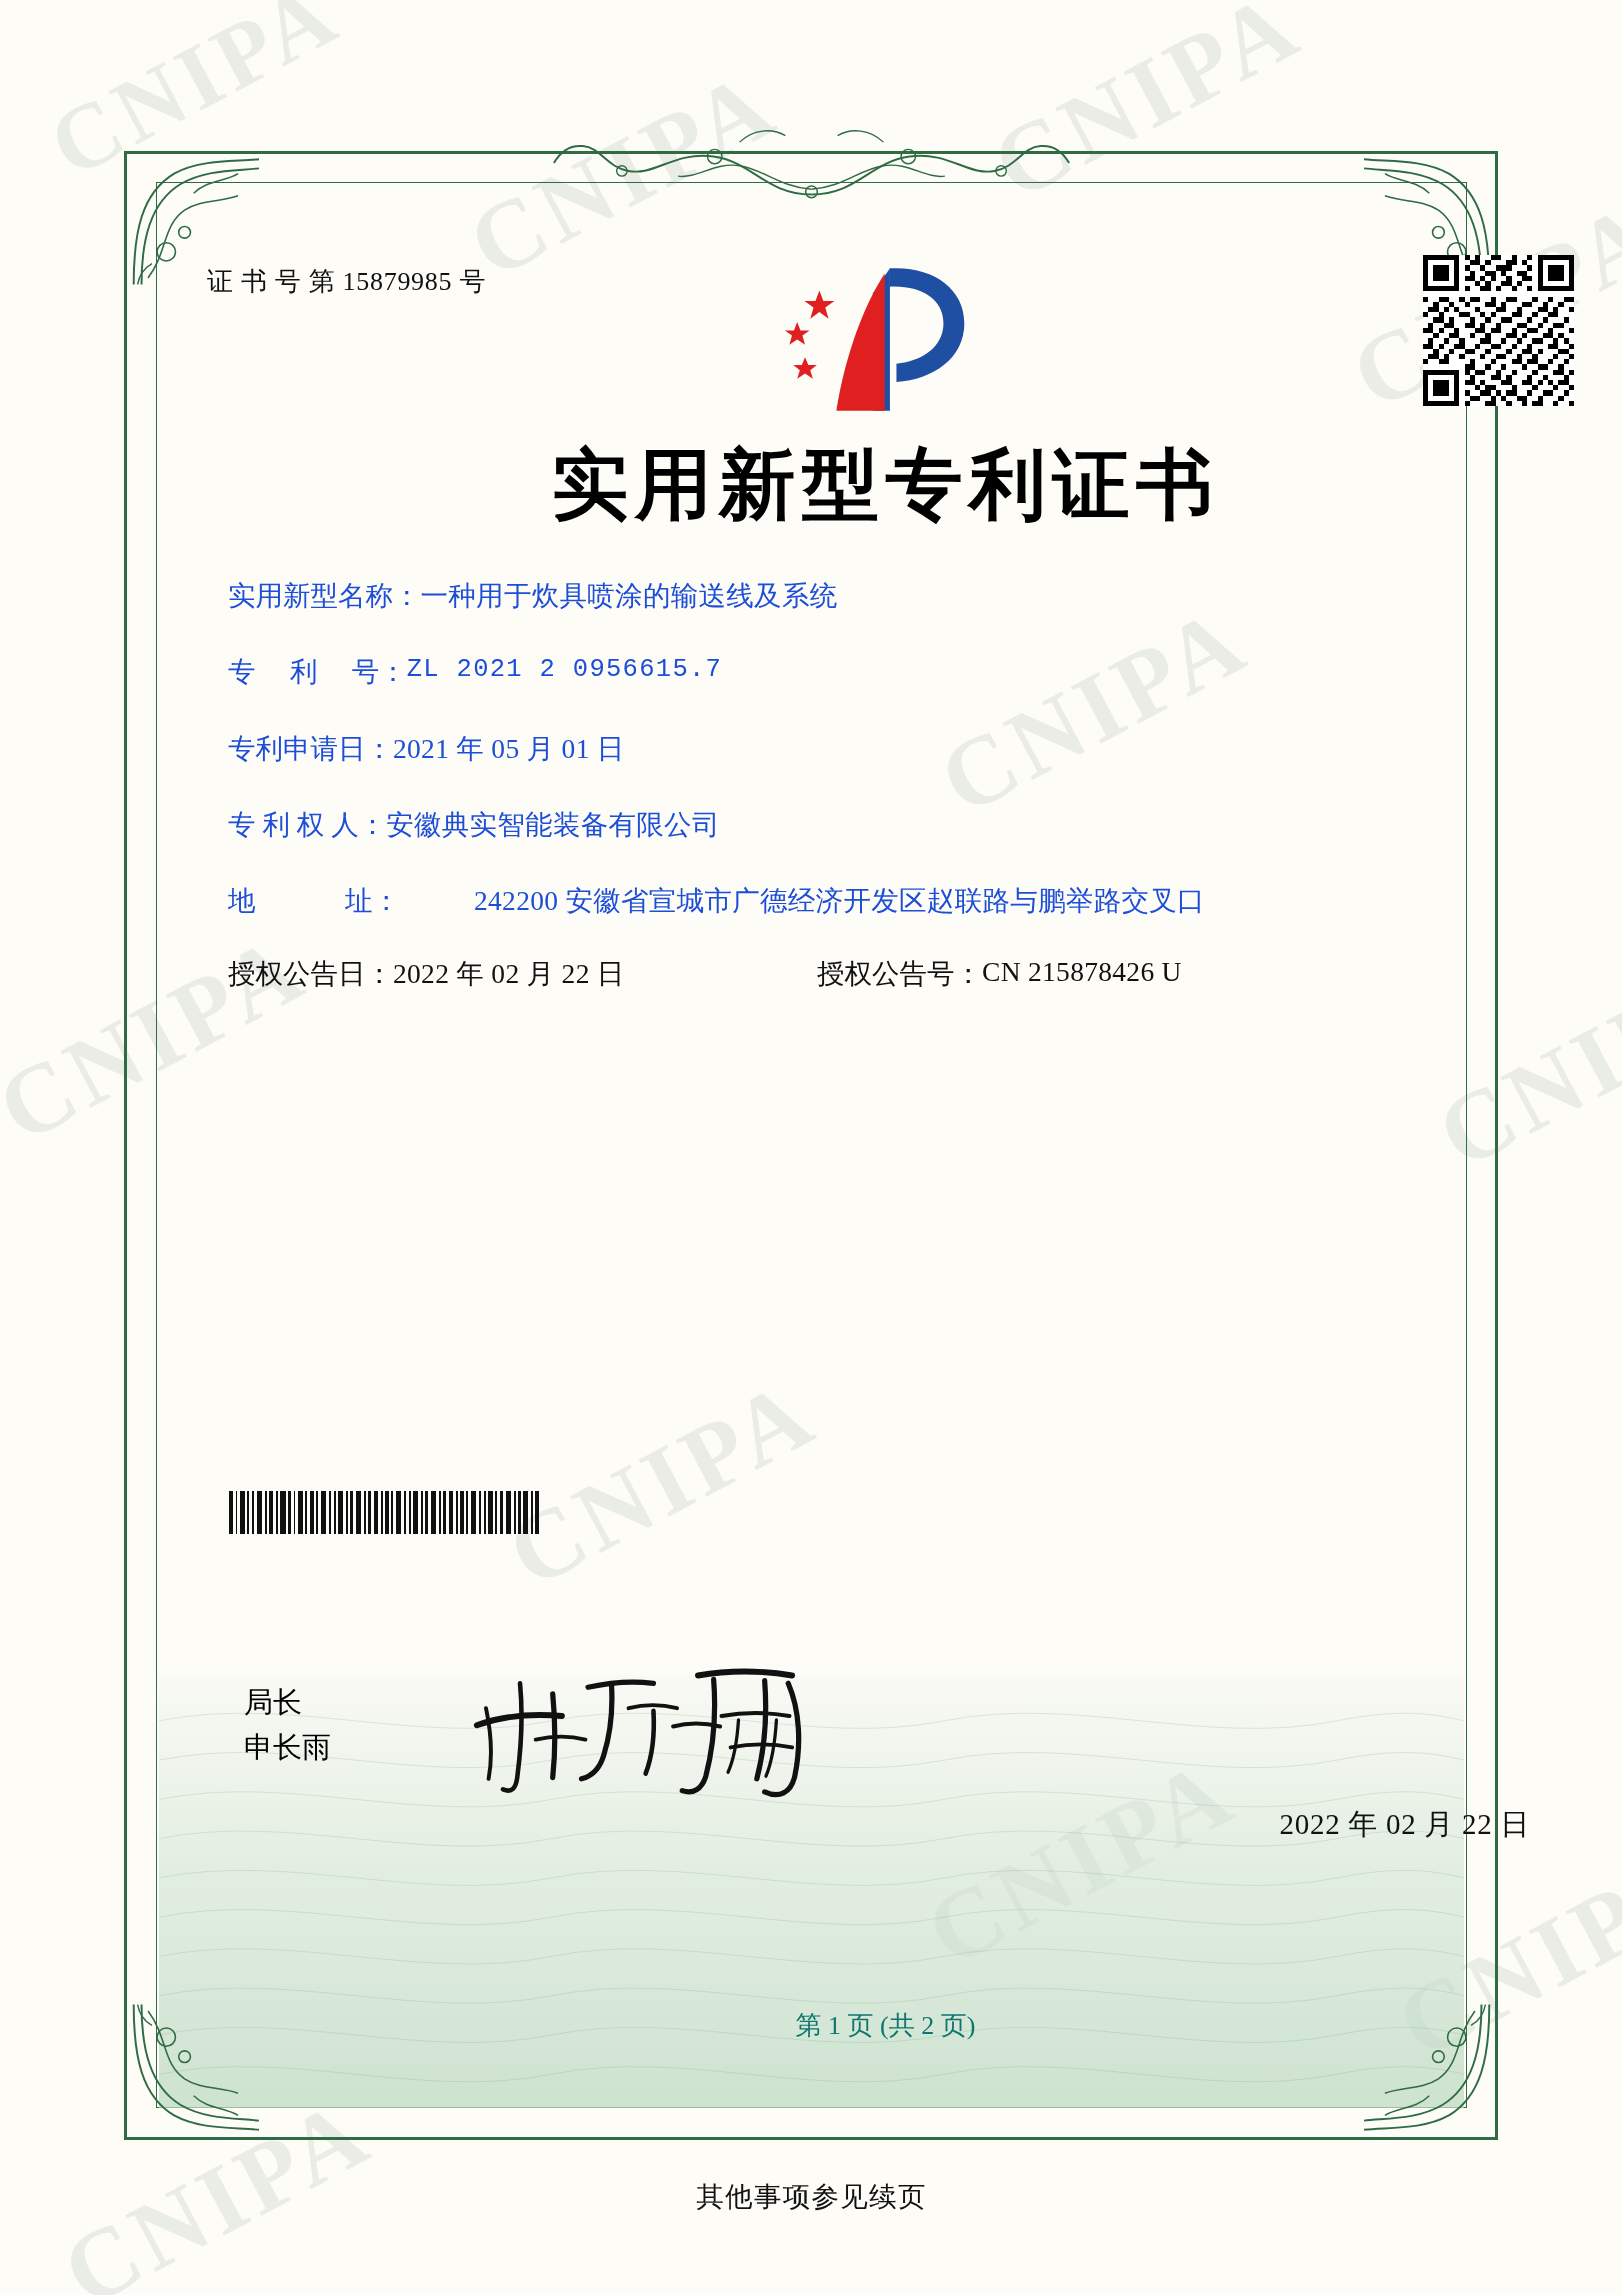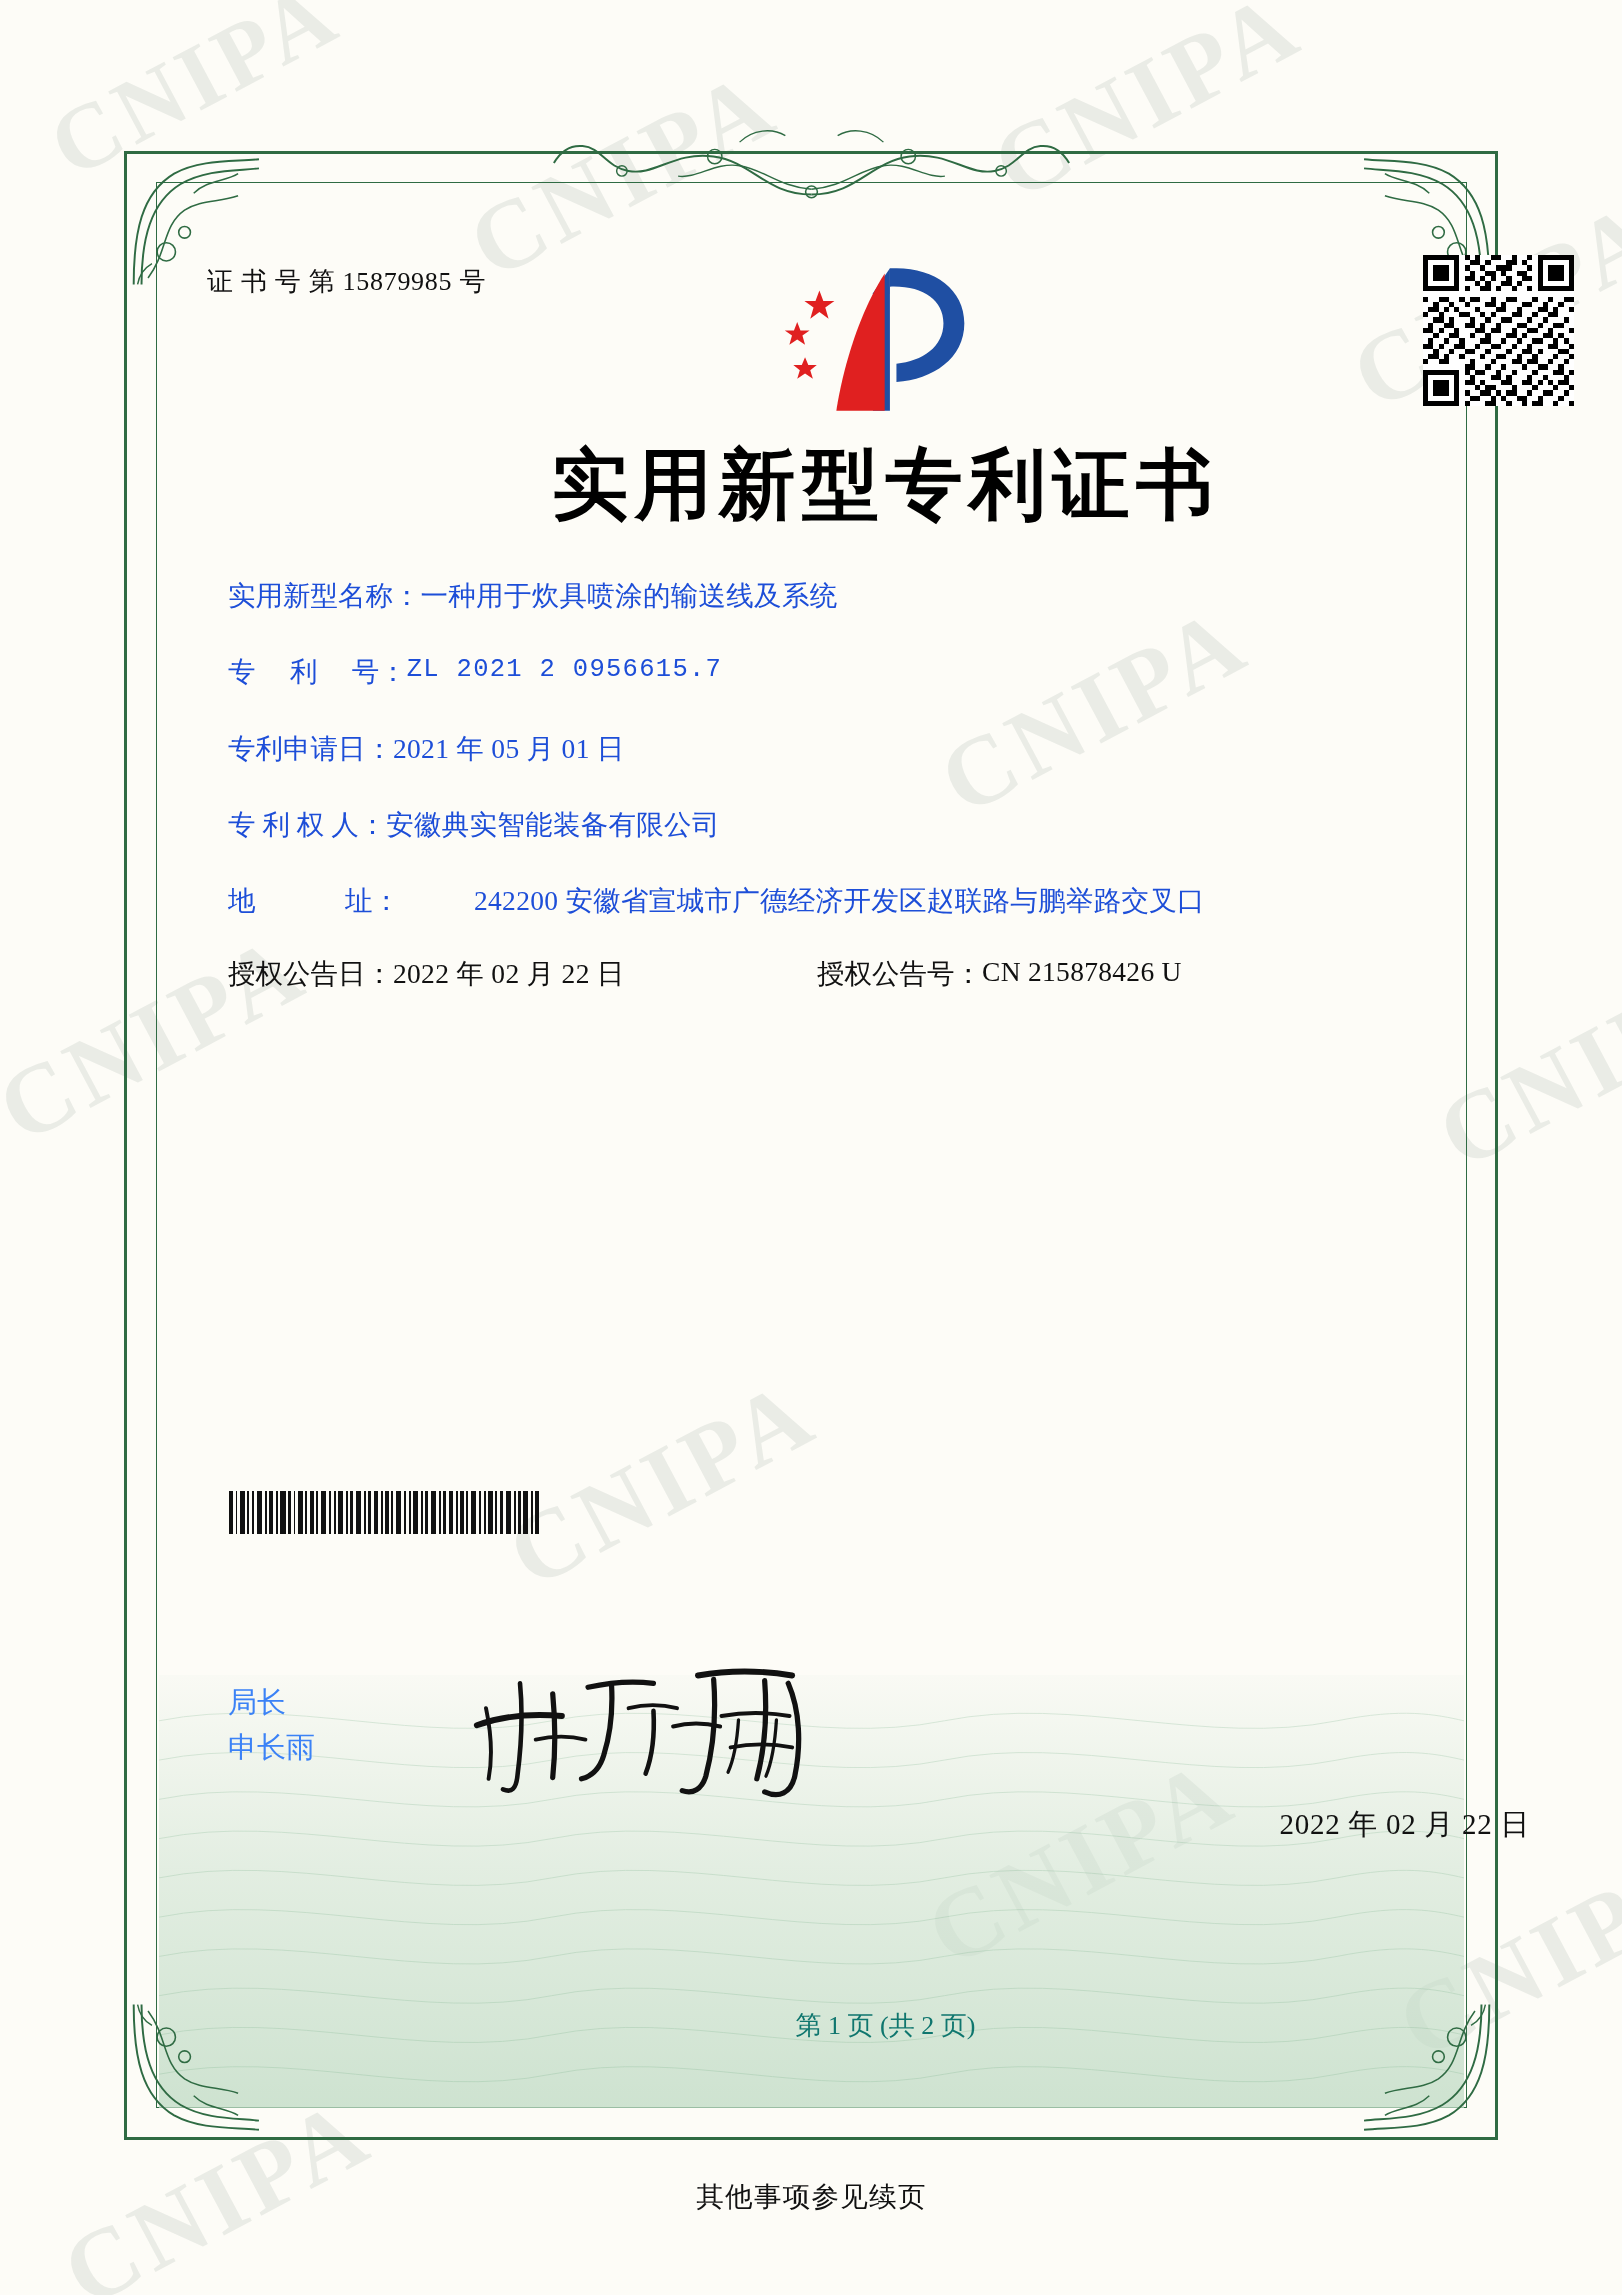--- a/index.html
+++ b/index.html
@@ -206,25 +206,25 @@
     position: absolute;
     left: 72px;
     top: 1309px;
     height: 43px;
     width: 419px;
   }
   .barcode svg { display:block; width:100%; height:100%; }
 
   .director-block {
     position: absolute;
-    left: 72px;
+    left: 88px;
     top: 1498px;
     font-size: 29px;
     line-height: 1.55;
-    color: #3b82f6;
+    color: #000000;
   }
   .signature {
     position: absolute;
     left: 301px;
     top: 1466px;
     width: 406px;
     height: 157px;
   }
   .signature svg { display:block; width:100%; height:100%; }
 

